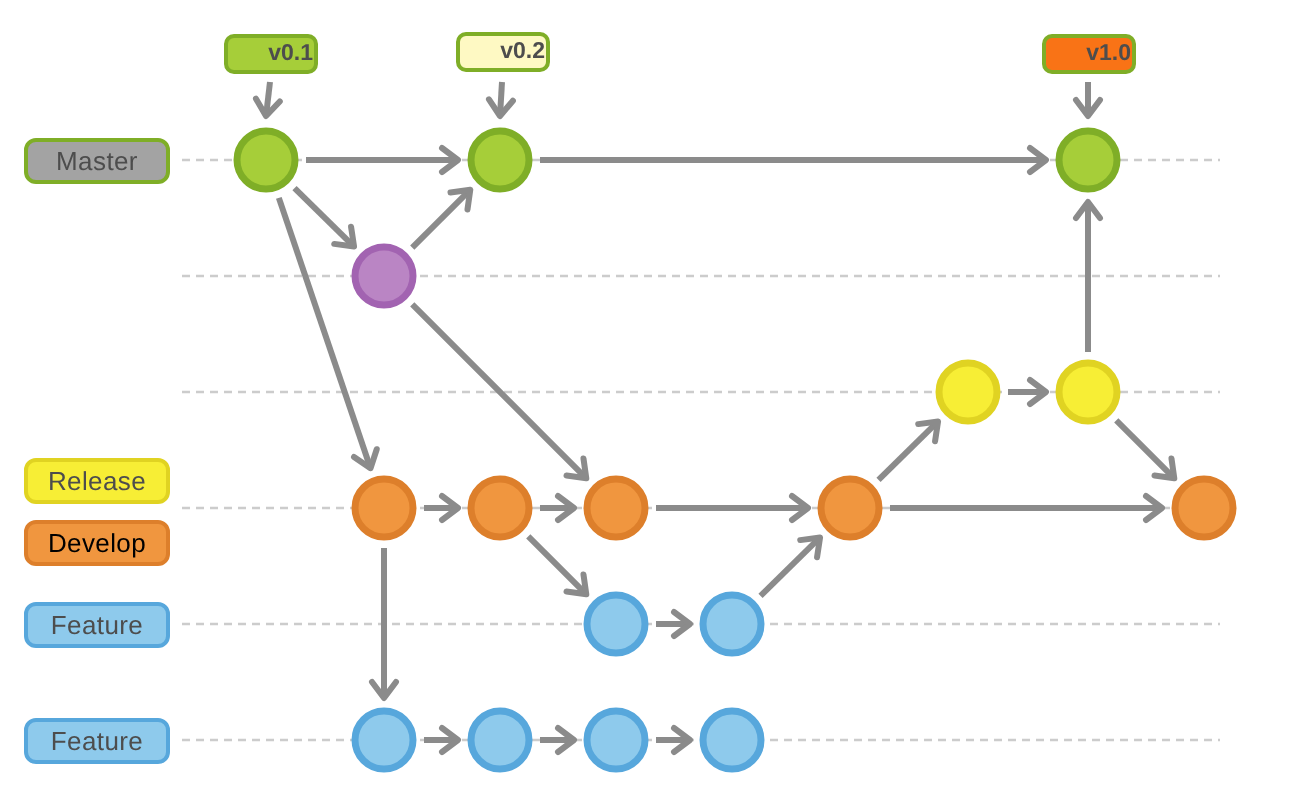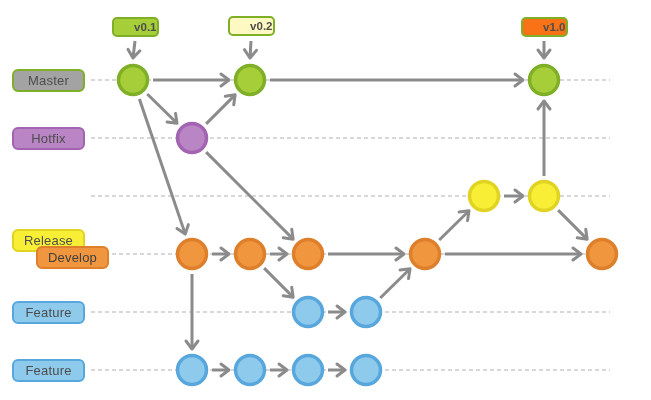--- a/index.html
+++ b/index.html
@@ -90,27 +90,24 @@
       <circle cx="366" cy="312" r="14.5" fill="#8ecaec" stroke="#57a7dc" stroke-width="3.5"></circle>
       <circle cx="192" cy="370" r="14.5" fill="#8ecaec" stroke="#57a7dc" stroke-width="3.5"></circle>
       <circle cx="250" cy="370" r="14.5" fill="#8ecaec" stroke="#57a7dc" stroke-width="3.5"></circle>
       <circle cx="308" cy="370" r="14.5" fill="#8ecaec" stroke="#57a7dc" stroke-width="3.5"></circle>
       <circle cx="366" cy="370" r="14.5" fill="#8ecaec" stroke="#57a7dc" stroke-width="3.5"></circle>
     </svg>
 
   <div class="branch-label" style="top: 68.5px; background: #a3a3a3; border-color: rgb(127, 174, 39); color: rgb(77, 77, 77);">
       <span>Master</span>
     </div>
-  <div class="branch-label" style="top: 126.5px; background: rgb(186, 133, 196); border-color: rgb(162, 99, 177); color: rgb(77, 77, 77);">
-      <span>Hotfix</span>
-    </div>
   <div class="branch-label" style="top: 184.5px; background: rgb(247, 238, 53); border-color: rgb(224, 211, 34); color: rgb(77, 77, 77); margin-top: 44px;">
       <span>Release</span>
     </div>
-  <div class="branch-label" style="top: 246px; background: rgb(240, 150, 63); border-color: rgb(221, 127, 43); color: #404040; margin-left: 24px;">
+  <div class="branch-label" style="top: 260px; background: rgb(240, 150, 63); border-color: rgb(221, 127, 43); color: #000000;">
       <span>Develop</span>
     </div>
   <div class="branch-label" style="top: 300.5px; background: rgb(142, 202, 236); border-color: rgb(87, 167, 220); color: rgb(77, 77, 77);">
       <span>Feature</span>
     </div>
   <div class="branch-label" style="top: 358.5px; background: rgb(142, 202, 236); border-color: rgb(87, 167, 220); color: rgb(77, 77, 77);">
       <span>Feature</span>
     </div>
 
   <div class="version-tag" style="left: 111.5px; top: 17px; background: rgb(166, 206, 57); border-color: rgb(127, 174, 39); color: rgb(77, 77, 77);">

